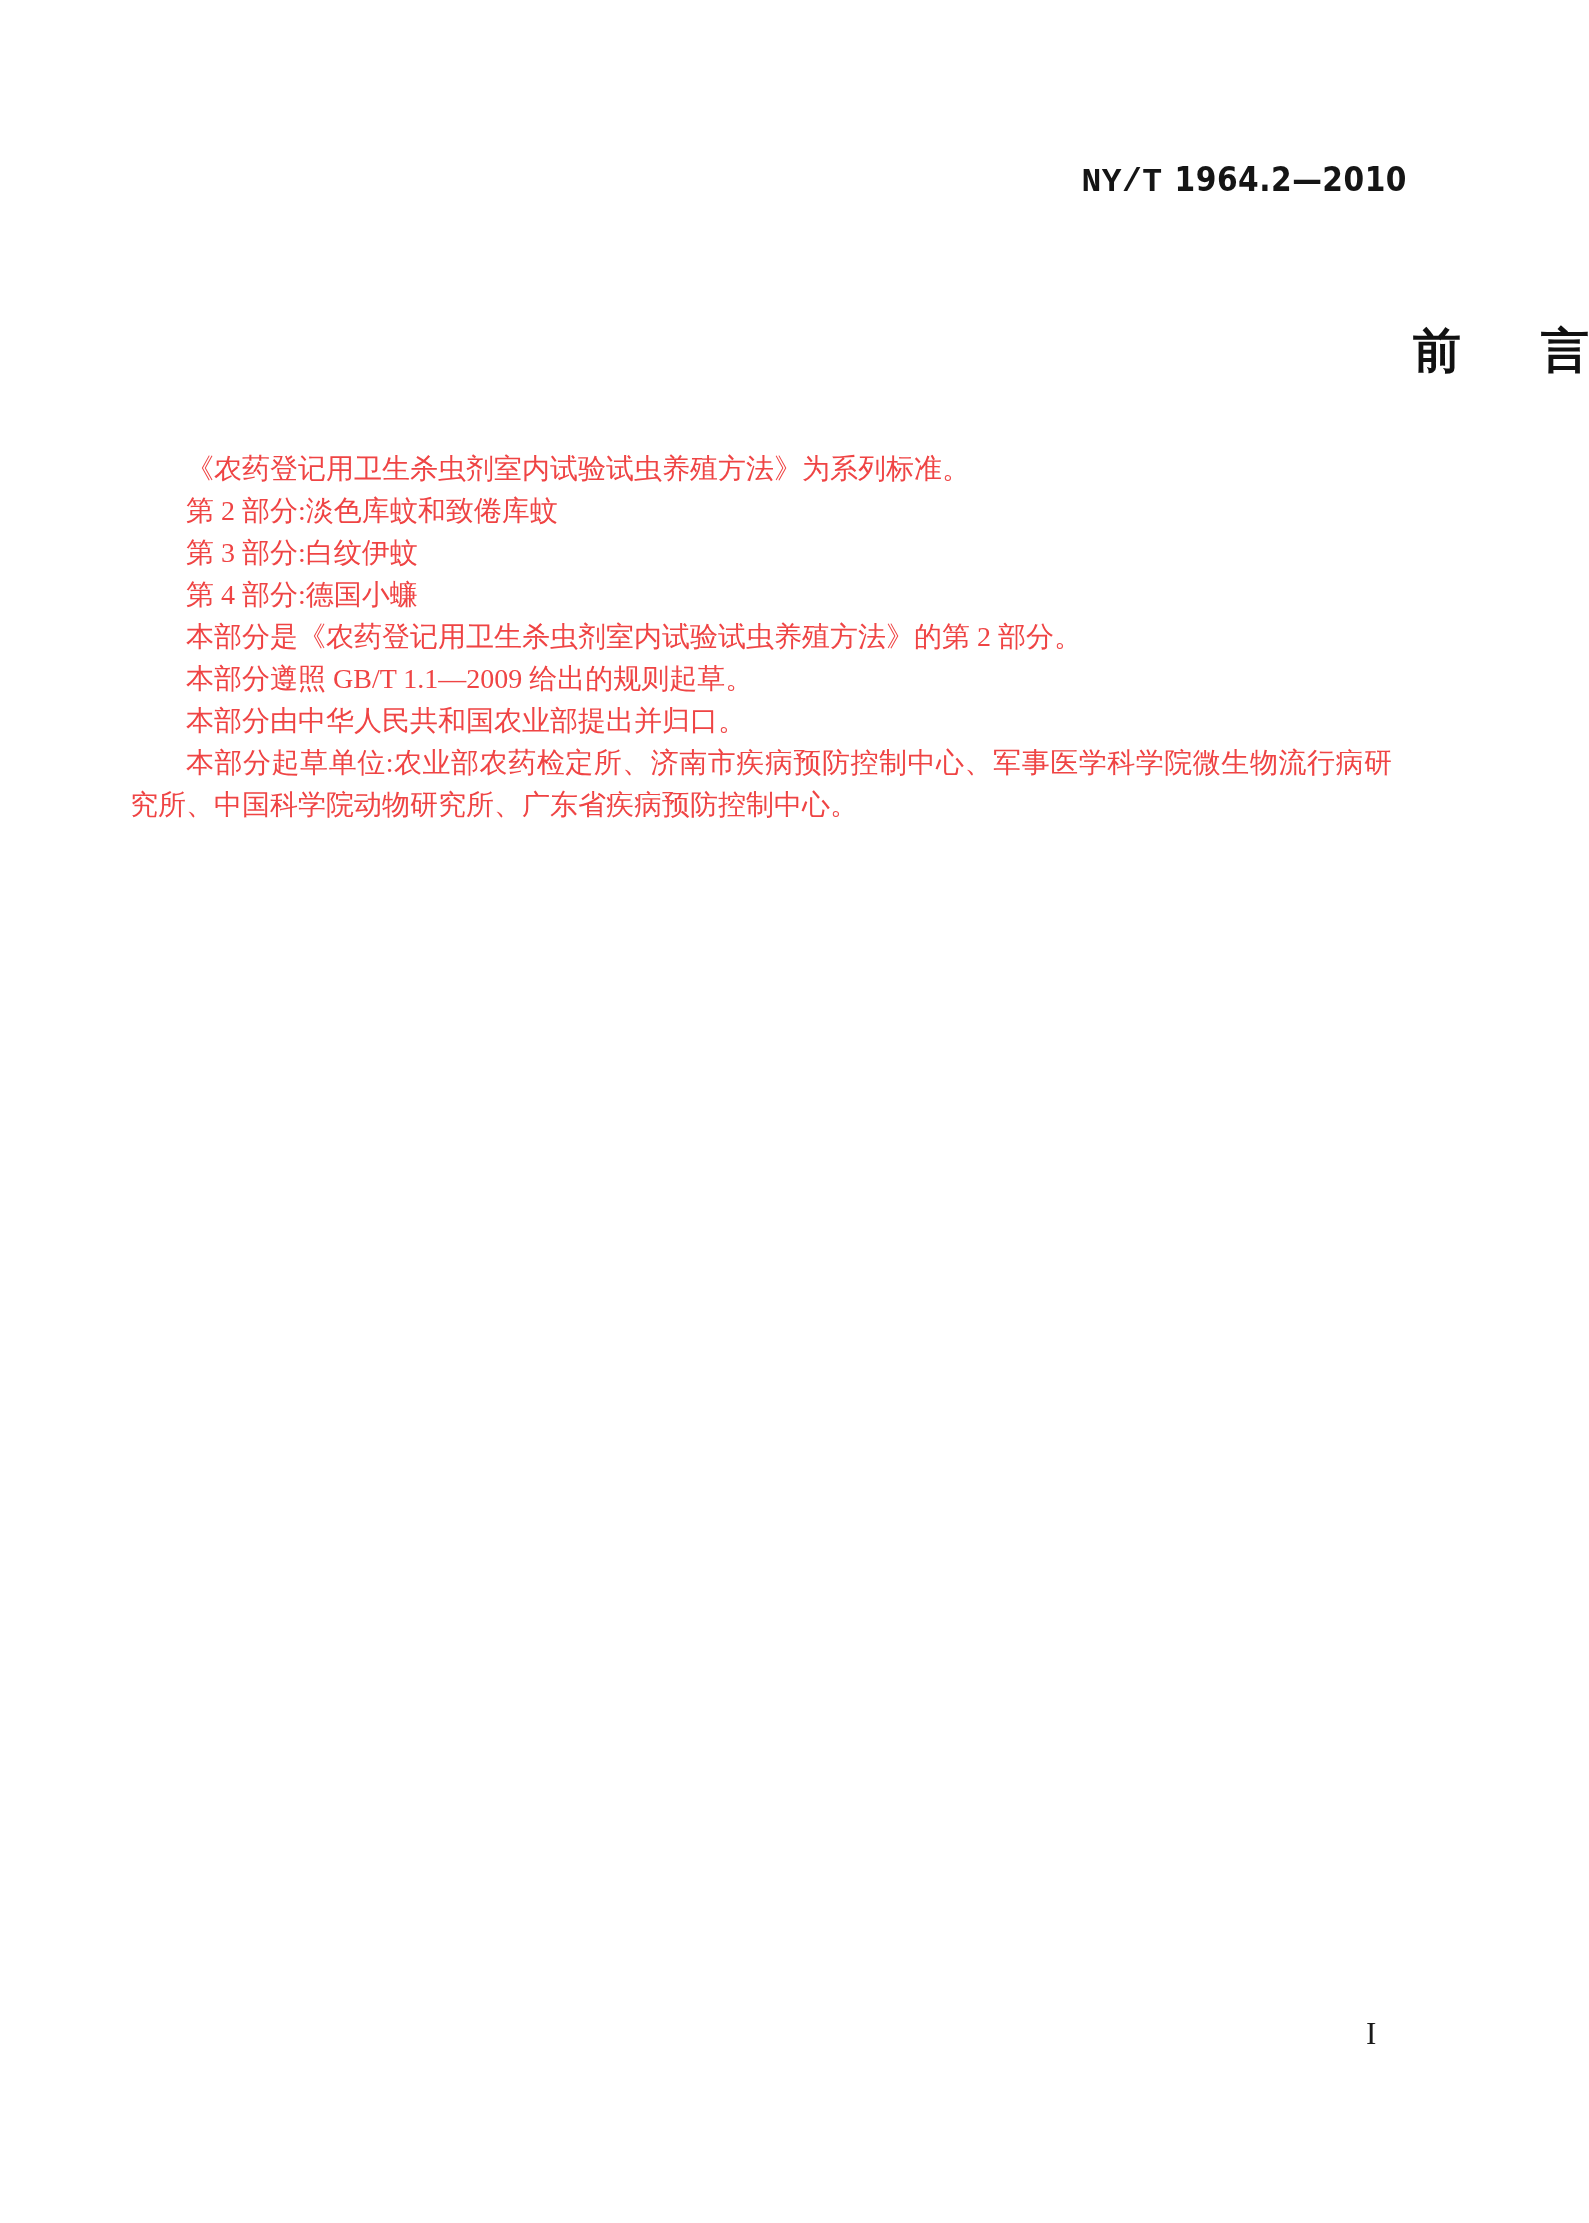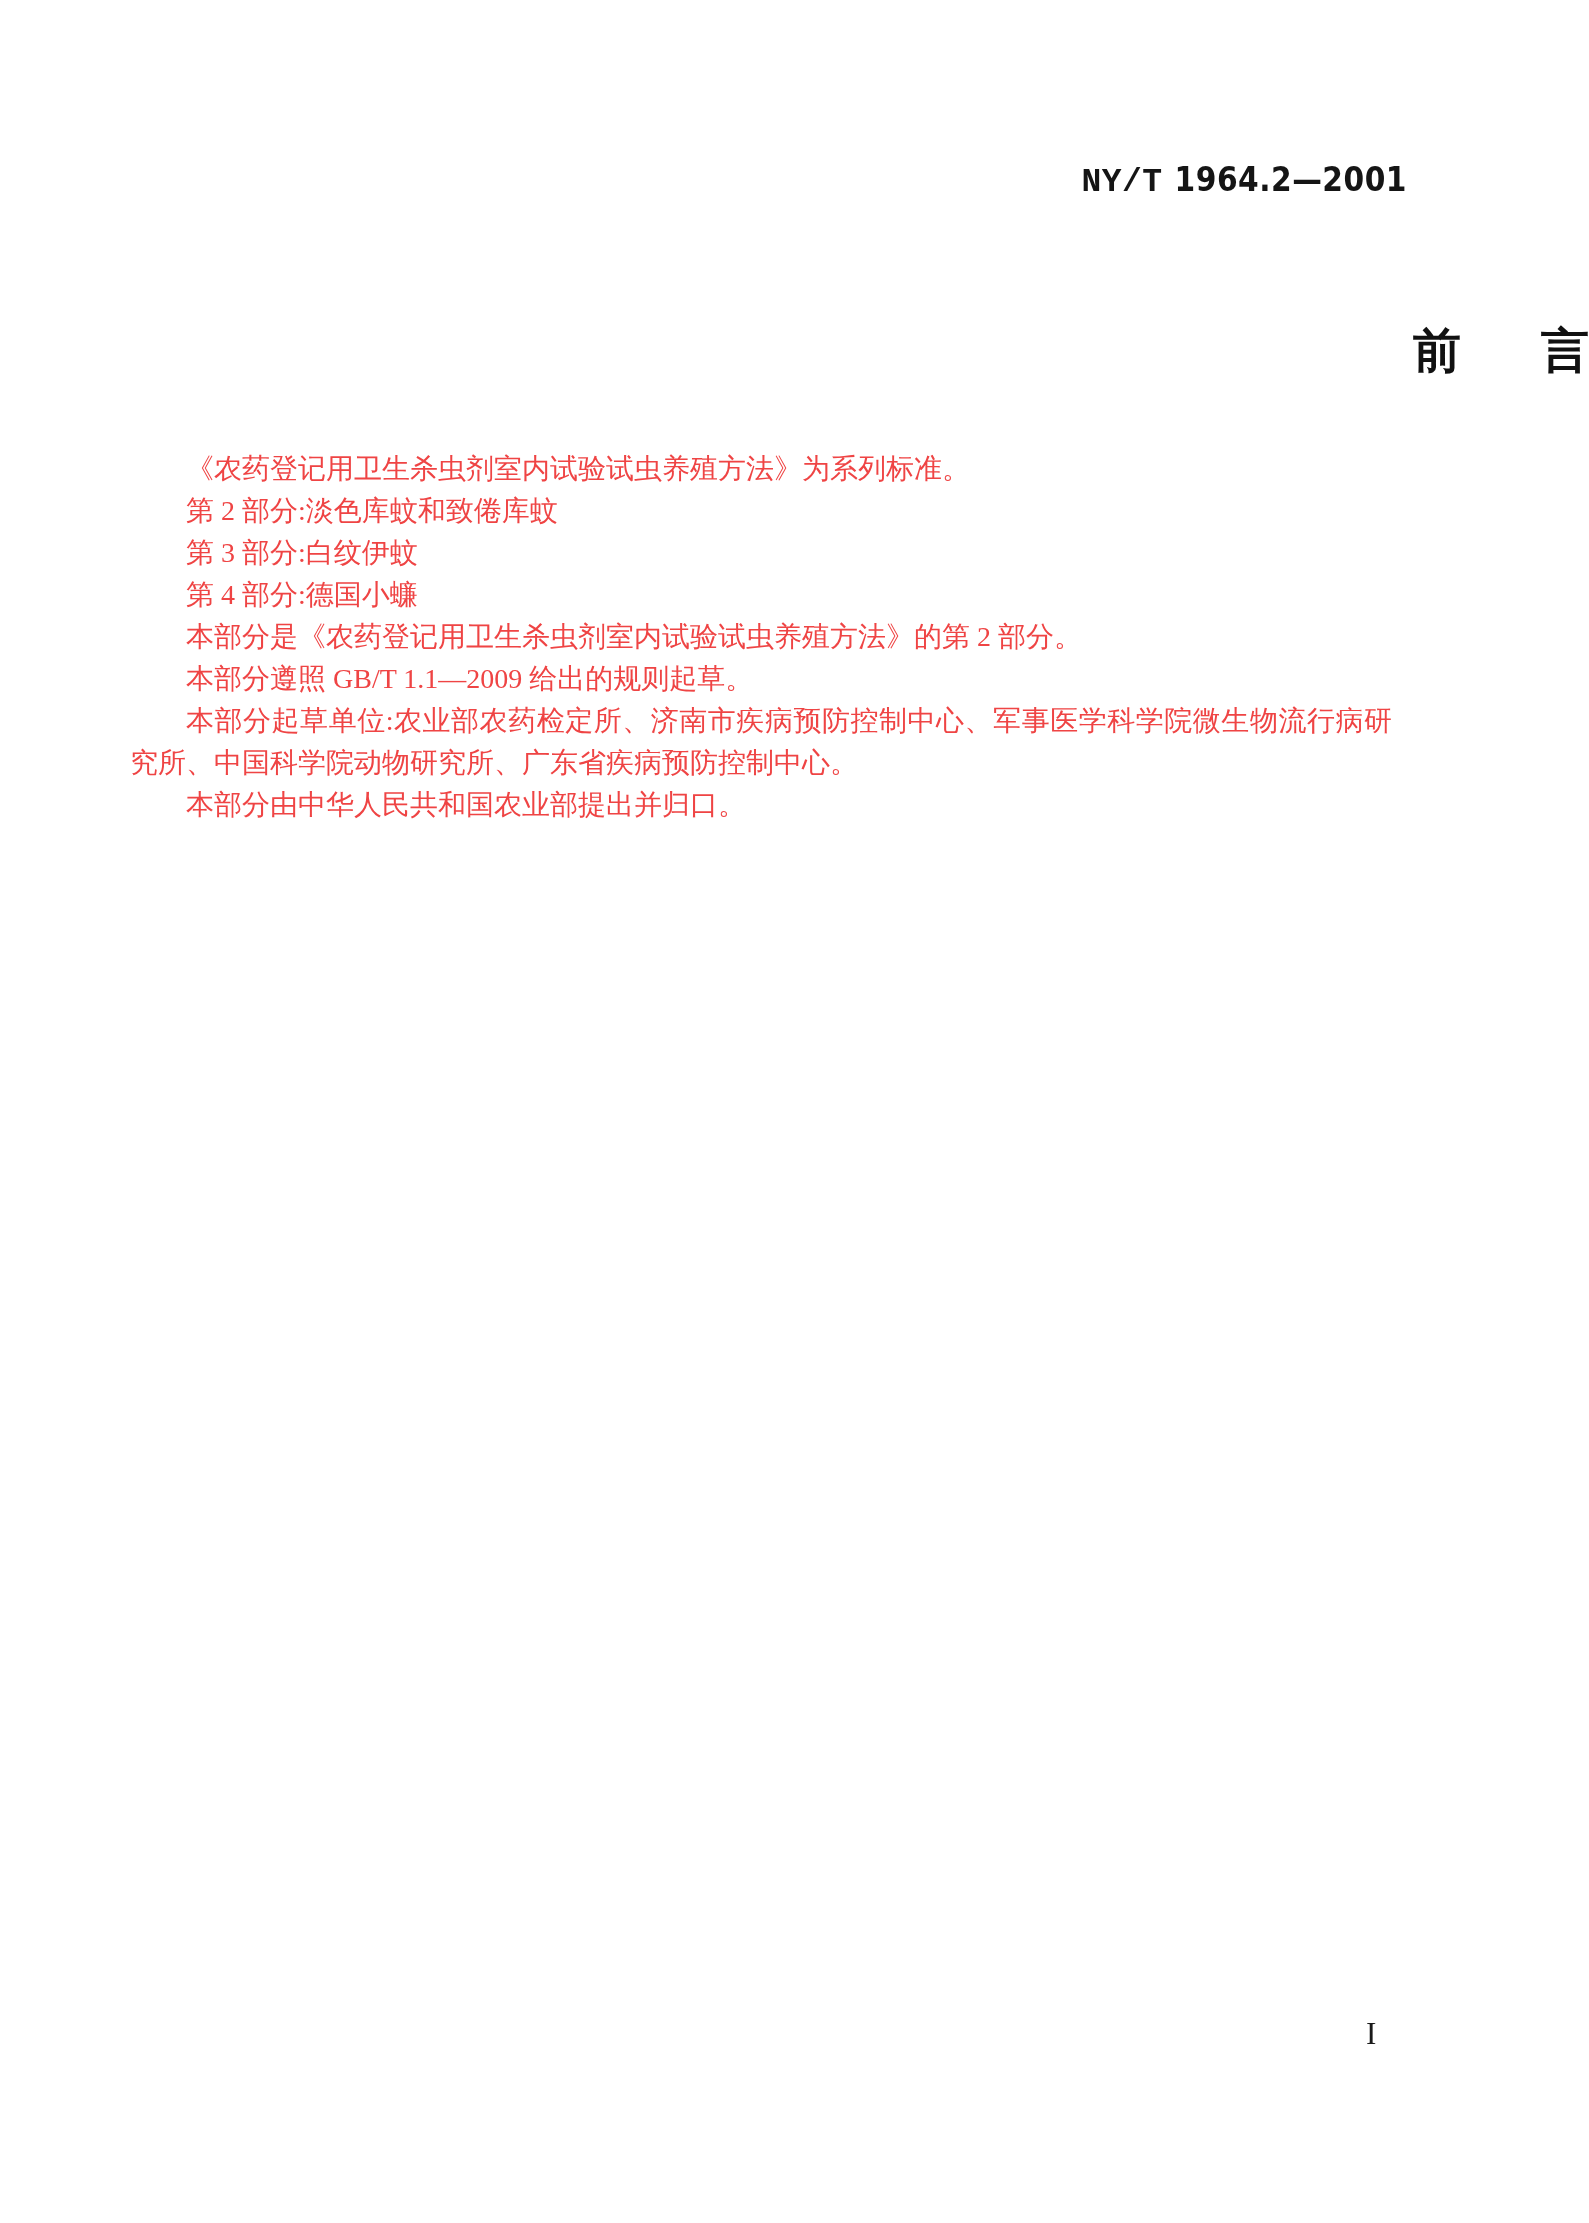--- a/index.html
+++ b/index.html
@@ -85,33 +85,33 @@
     font-family: "Liberation Serif", "DejaVu Serif", serif;
     color: #1a1a1a;
   }
 </style>
 </head>
 <body>
 
 <div class="sheet">
 
   <div class="header-code">
-    <span class="prefix">NY/T</span><span class="number">1964.2—2001</span>
+    <span class="prefix">NY/T</span><span class="number">1964.2—2010</span>
   </div>
 
   <h1 class="doc-title">
     <span>前</span><span class="title-gap"></span><span>言</span>
   </h1>
 
   <div class="body-text">
     <p class="para">《农药登记用卫生杀虫剂室内试验试虫养殖方法》为系列标准。</p>
     <p class="para">第 2 部分:淡色库蚊和致倦库蚊</p>
     <p class="para">第 3 部分:白纹伊蚊</p>
     <p class="para">第 4 部分:德国小蠊</p>
     <p class="para">本部分是《农药登记用卫生杀虫剂室内试验试虫养殖方法》的第 2 部分。</p>
     <p class="para">本部分遵照 GB/T 1.1—2009 给出的规则起草。</p>
+    <p class="para">本部分由中华人民共和国农业部提出并归口。</p>
     <p class="para">本部分起草单位:农业部农药检定所、济南市疾病预防控制中心、军事医学科学院微生物流行病研究所、中国科学院动物研究所、广东省疾病预防控制中心。</p>
-    <p class="para">本部分由中华人民共和国农业部提出并归口。</p>
   </div>
 
   <div class="page-number">I</div>
 
 </div>
 
 </body></html>

